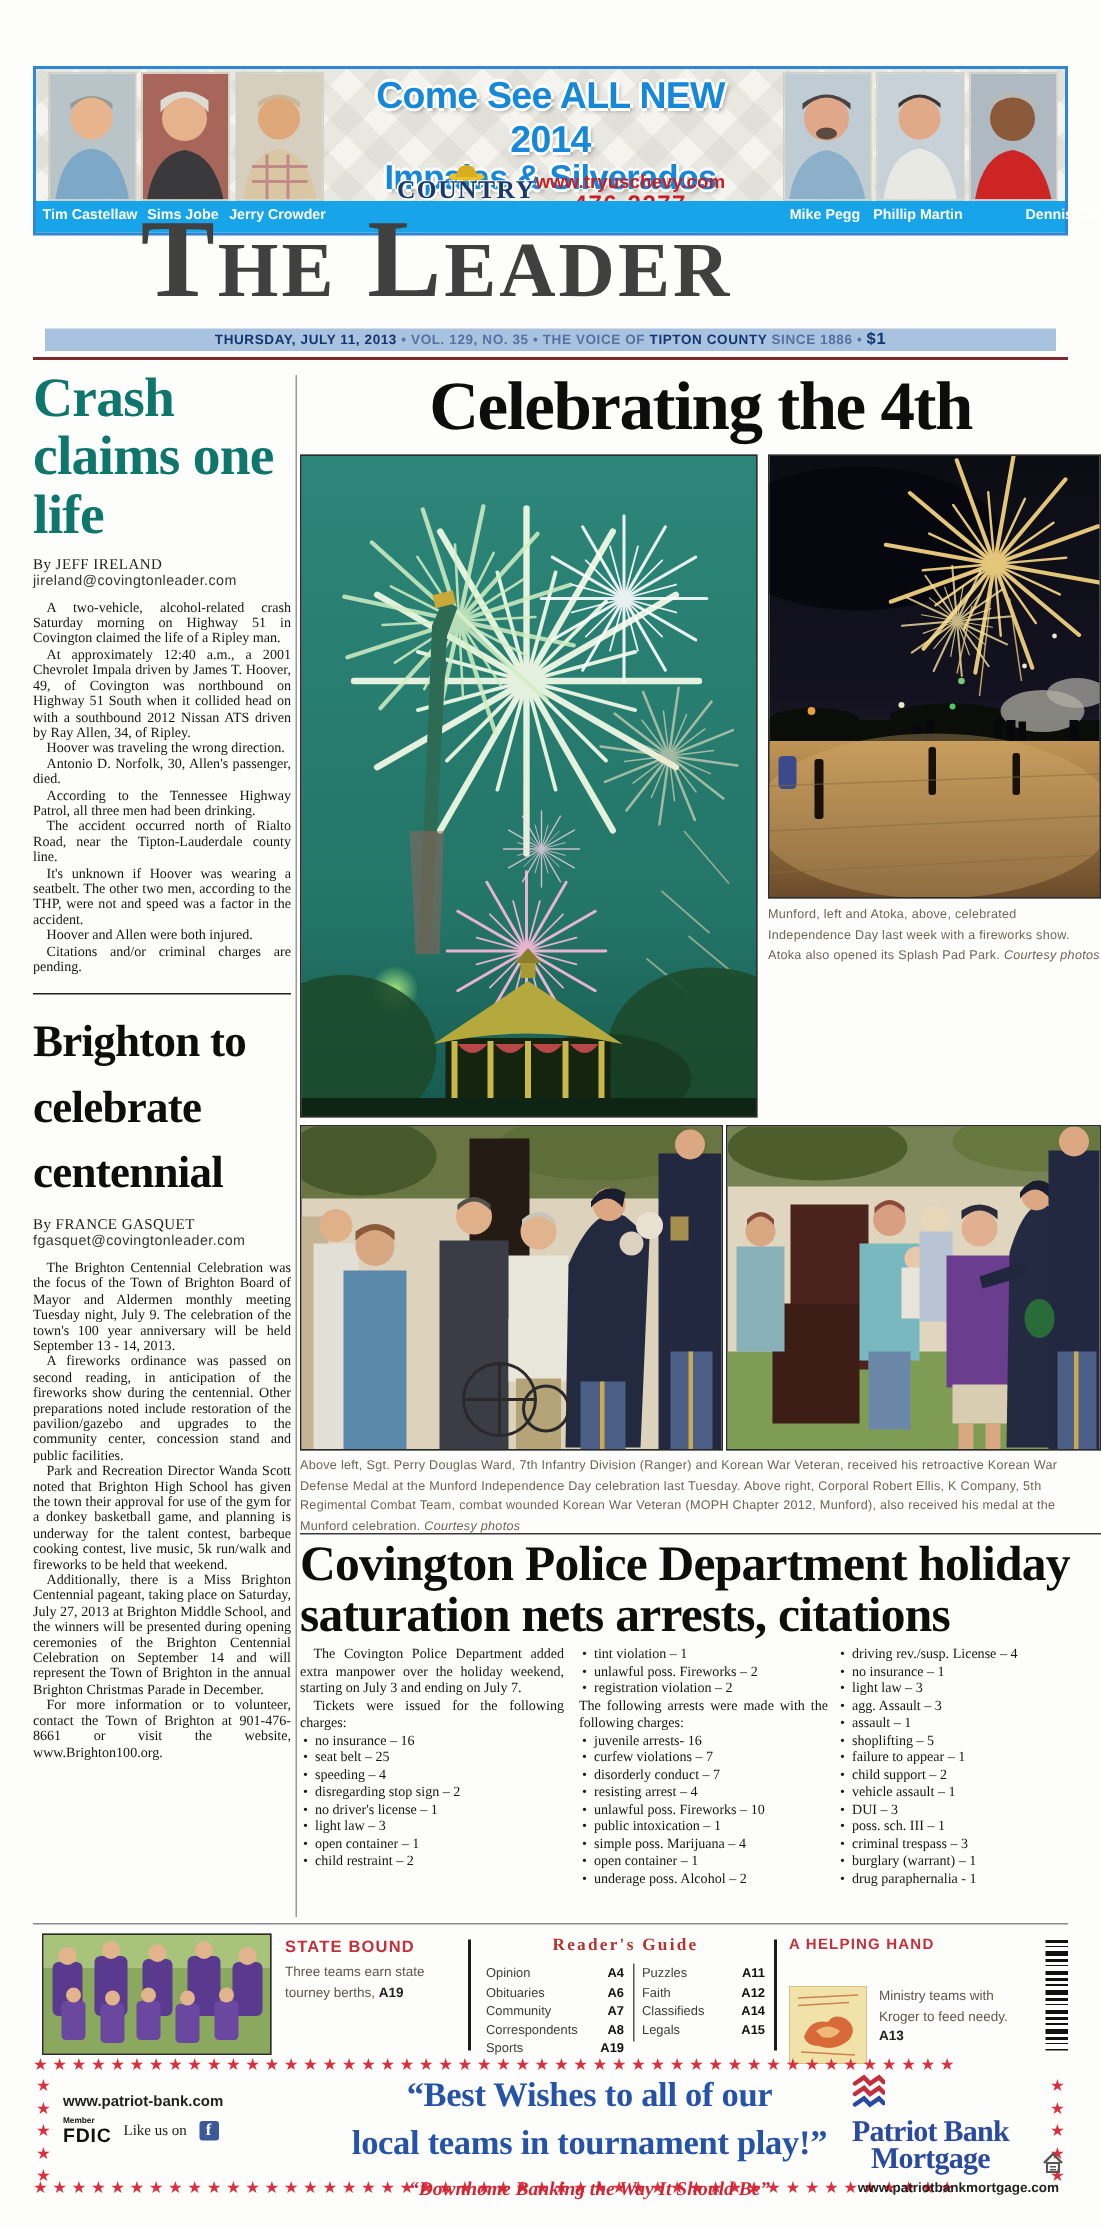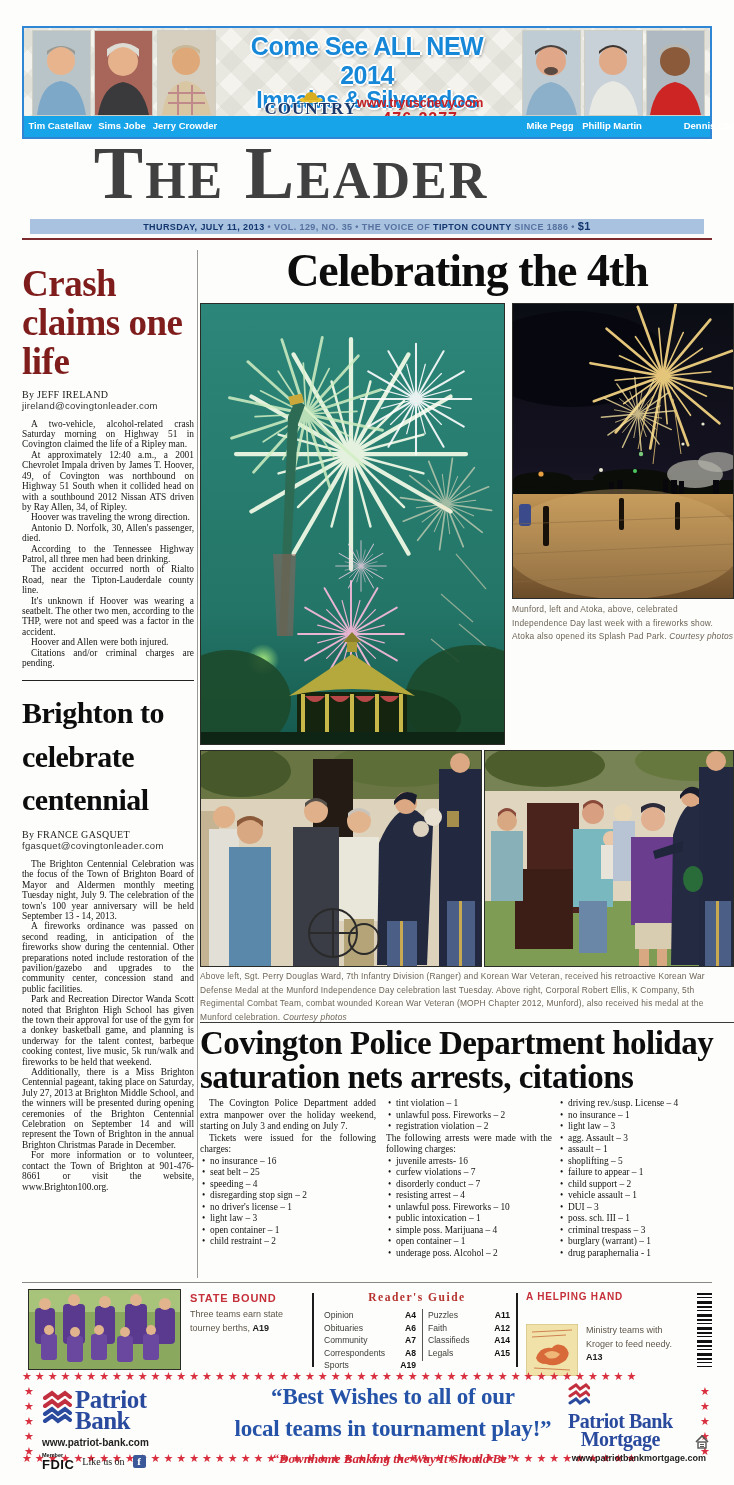--- a/index.html
+++ b/index.html
@@ -1,21 +1,21 @@
 <!DOCTYPE html>
 <html><head>
 <meta charset="utf-8">
 <style>
   html,body{margin:0;padding:0;background:#ffffff;}
   #page{position:relative;width:734px;height:1485px;background:#fdfdfb;overflow:hidden;
         font-family:"Liberation Serif",serif;color:#111;}
   .abs{position:absolute;}
 
   
-  #top-ad{left:22px;top:26px;width:686px;height:109px;border:2px solid #2e86d4;
+  #top-ad{left:22px;top:44px;width:686px;height:109px;border:2px solid #2e86d4;
     background:
       repeating-linear-gradient(45deg, rgba(210,210,200,.35) 0 16px, rgba(255,255,255,0) 16px 32px),
       repeating-linear-gradient(-45deg, rgba(210,210,200,.35) 0 16px, rgba(255,255,255,0) 16px 32px),
       #f4f3ee;}
   .headshot{position:absolute;top:2px;width:57px;height:84px;overflow:hidden;border:1px solid #cfcfc6;}
   #names-bar{position:absolute;left:0;bottom:0;width:100%;height:21px;background:#18a4e8;}
   .salesman-name{position:absolute;top:4px;transform:translateX(-50%);color:#fff;
     font:bold 9.5px "Liberation Sans",sans-serif;white-space:nowrap;}
   #ad-center{position:absolute;left:215px;top:4px;width:256px;text-align:center;}
   .ad-head1{font:800 25px "Liberation Sans",sans-serif;color:#1787d8;letter-spacing:-.5px;
@@ -36,21 +36,21 @@
     font:bold 74px "Liberation Serif",serif;font-variant:small-caps;color:#404040;letter-spacing:2px;line-height:1;}
   #dateline{left:30px;top:219px;width:674px;height:15px;background:#a8c2e0;text-align:center;
     font:bold 9px "Liberation Sans",sans-serif;line-height:15px;letter-spacing:.4px;color:#56719f;white-space:nowrap;}
   #dateline .strong{color:#14366e;}
   #dateline .price{font-size:11px;color:#14366e;}
   #top-rule{left:22px;top:238px;width:690px;height:2px;background:#7d2a2e;}
 
   
   #left-col{left:22px;top:246px;width:172px;}
   #col-divider{left:197px;top:250px;width:1px;height:1028px;background:#9a9a94;}
-  .headline-lg{font:bold 37px "Liberation Serif",serif;line-height:1.06;letter-spacing:-.5px;color:#7f1d1d;margin-top:18px;}
+  .headline-lg{font:bold 37px "Liberation Serif",serif;line-height:1.06;letter-spacing:-.5px;color:#0f766e;}
   .headline-md{font:bold 30px "Liberation Serif",serif;line-height:1.45;letter-spacing:-.5px;color:#0d0d0d;}
   .byline{margin-top:7px;font:400 10px "Liberation Serif",serif;letter-spacing:.3px;color:#222;}
   .byline-email{font:400 9.5px "Liberation Sans",sans-serif;color:#333;}
   .body-copy{margin-top:8px;}
   .body-copy p{margin:0;font:400 9.4px "Liberation Serif",serif;line-height:10.4px;
     text-align:justify;text-indent:9px;color:#151515;}
   .article-rule{width:172px;height:1px;background:#222;margin:12px 0 10px 0;}
 
   
   #main-headline{left:200px;top:244px;width:534px;text-align:center;
@@ -659,34 +659,20 @@
   </div>
 
   <div id="barcode" class="abs"></div>
 
   <div class="star-row" style="top:1370px;">★★★★★★★★★★★★★★★★★★★★★★★★★★★★★★★★★★★★★★★★★★★★★★★★</div>
   <div class="star-col" style="left:24px;top:1384px;">★★★★★</div>
   <div class="star-col" style="left:700px;top:1384px;">★★★★★</div>
   <div class="star-row" style="top:1452px;">★★★★★★★★★★★★★★★★★★★★★★★★★★★★★★★★★★★★★★★★★★★★★★★★</div>
 
   <div id="pb-left" class="abs">
-    <div class="pb-logo-row">
-      <svg width="30" height="34">
-        <g fill="none" stroke-linecap="round">
-          <path d="M3 8 L10 3 L16 8 L23 3 L28 7" stroke="#c23040" stroke-width="4"></path>
-          <path d="M3 16 L10 11 L16 16 L23 11 L28 15" stroke="#c23040" stroke-width="4"></path>
-          <path d="M3 24 L10 19 L16 24 L23 19 L28 23" stroke="#2a4a9e" stroke-width="4"></path>
-          <path d="M3 31 L10 26 L16 31 L23 26 L28 30" stroke="#2a4a9e" stroke-width="4"></path>
-        </g>
-      </svg>
-      <div>
-        <div class="pb-name">Patriot</div>
-        <div class="pb-name">Bank</div>
-      </div>
-    </div>
     <div class="pb-url">www.patriot-bank.com</div>
     <div class="pb-bottom-row">
       <div>
         <div class="fdic-member">Member</div>
         <div class="fdic">FDIC</div>
       </div>
       <span class="like-label">Like us on</span>
       <span class="fb-icon">f</span>
     </div>
   </div>

